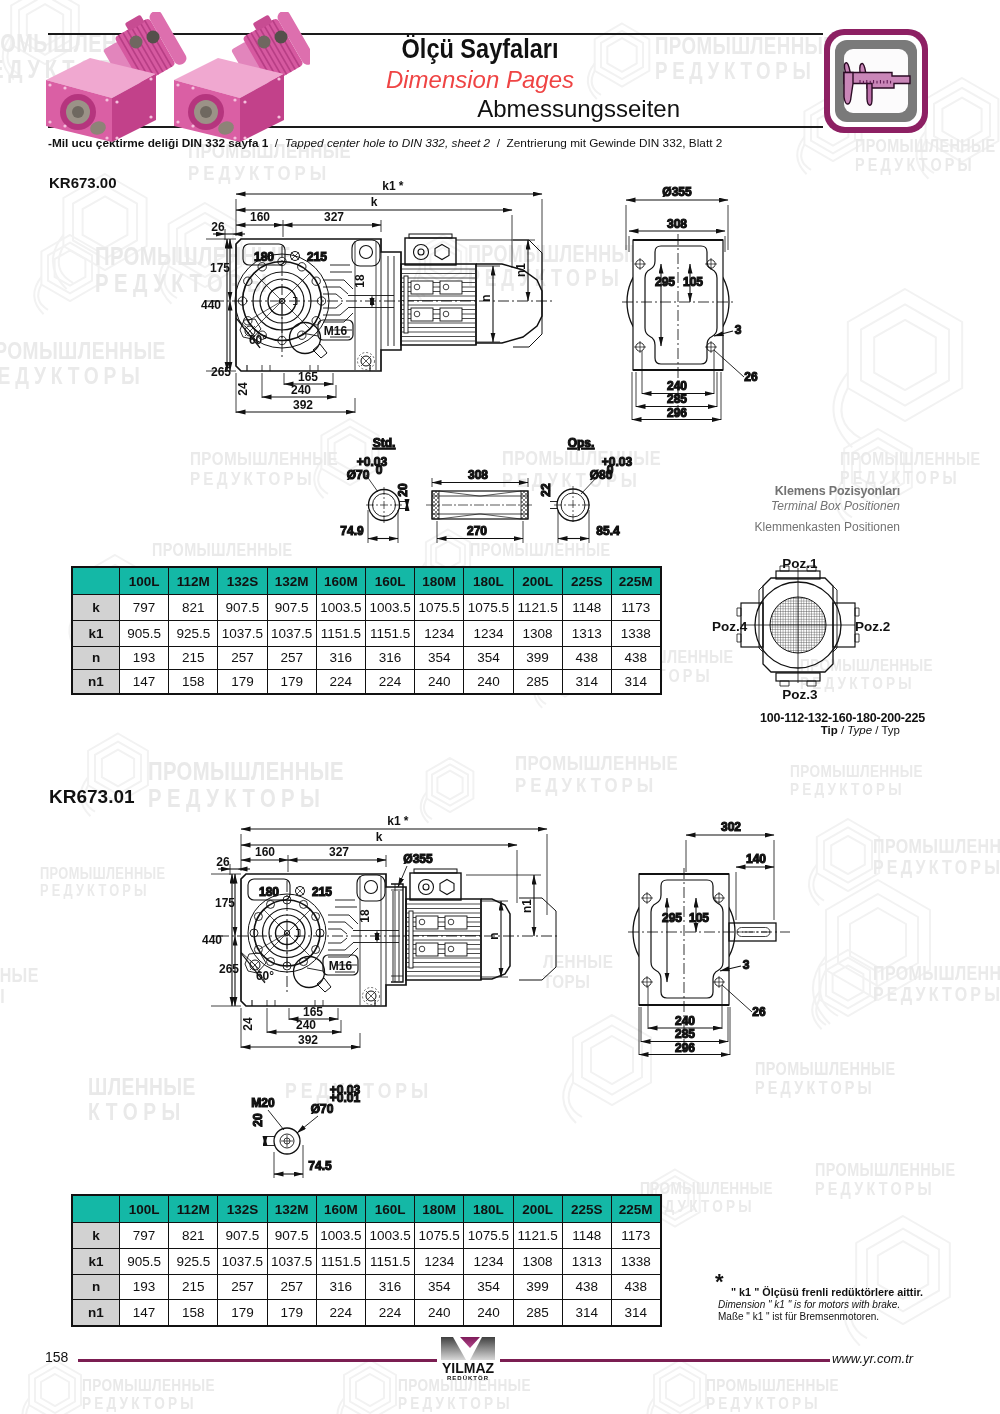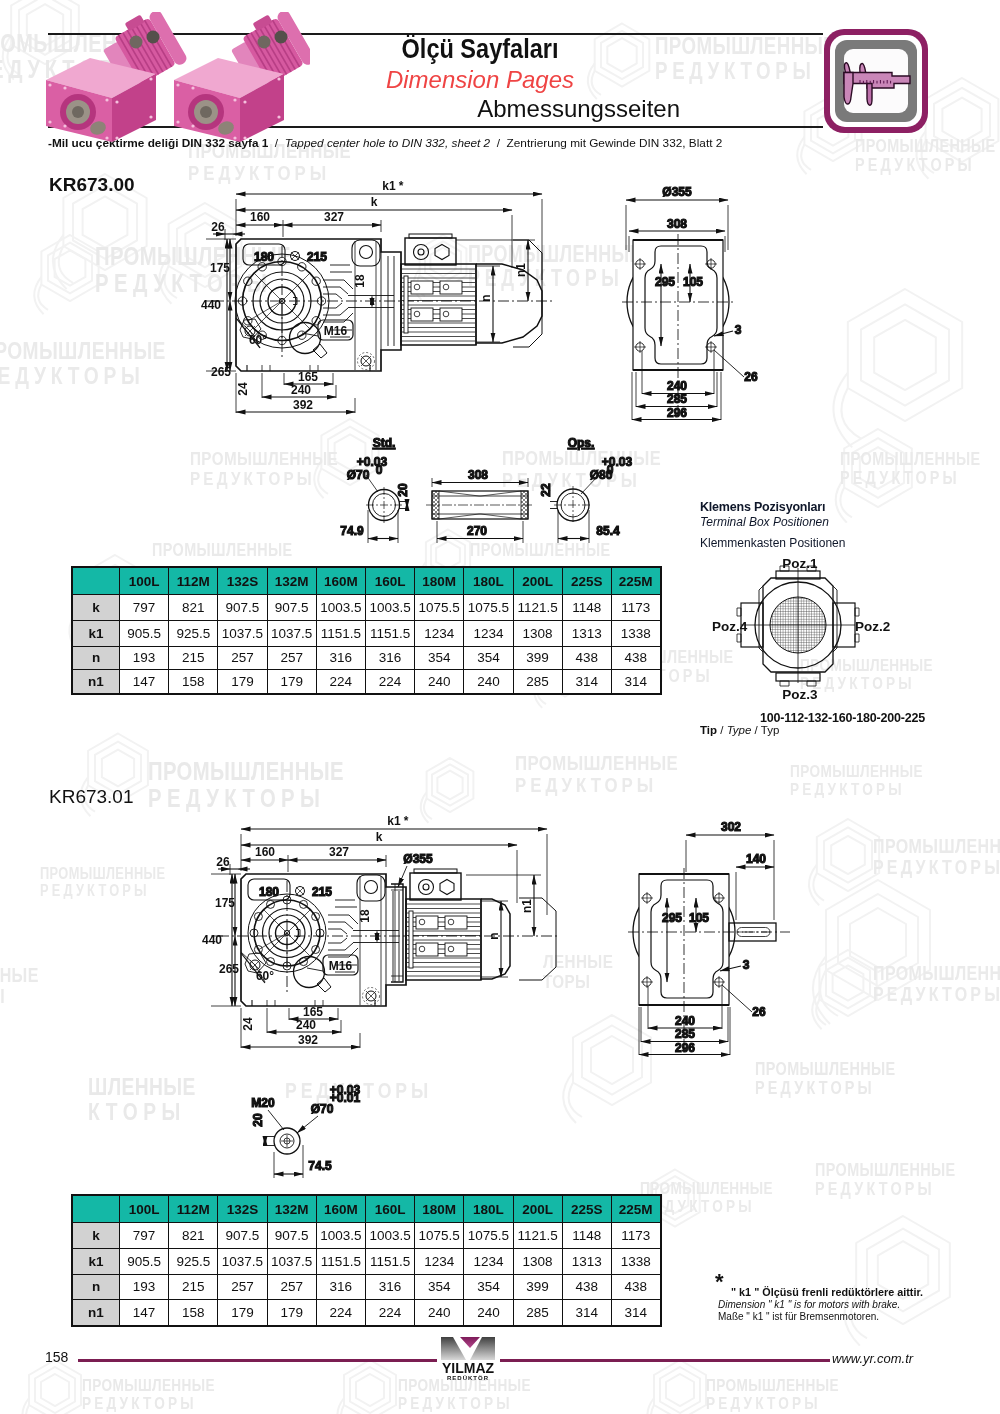--- a/index.html
+++ b/index.html
@@ -182,38 +182,38 @@
 <div class="abs" style="left:48px;top:126px;width:775px;height:2px;background:#1a1a1a"></div>
 
 <div class="abs" style="left:280px;top:33px;width:400px;text-align:center;font-size:28px;font-weight:bold;color:#111;transform:scale(0.84,1)">Ölçü Sayfaları</div>
 
 <div class="abs" style="left:280px;top:66px;width:400px;text-align:center;font-size:24px;font-style:italic;color:#ef4444">Dimension Pages</div>
 
 <div class="abs" style="left:280px;top:95px;width:400px;text-align:right;font-size:24px;color:#111">Abmessungsseiten</div>
 
 <div class="abs" style="left:48px;top:136px;font-size:11.8px;color:#111"><b>-Mil ucu çektirme deliği DIN 332 sayfa 1</b>&nbsp; /&nbsp; <i>Tapped center hole to DIN 332, sheet 2</i>&nbsp; /&nbsp; Zentrierung mit Gewinde DIN 332, Blatt 2</div>
 
-<div class="abs" style="left:49px;top:174px;font-size:19px;font-weight:bold;color:#111">KR673.00</div>
-
-<div class="abs" style="left:49px;top:786px;font-size:19px;font-weight:normal;color:#111">KR673.01</div>
-
-<div class="abs" style="left:700px;top:500px;width:200px;text-align:left;color:#0f172a">
+<div class="abs" style="left:49px;top:174px;font-size:15px;font-weight:bold;color:#111">KR673.00</div>
+
+<div class="abs" style="left:49px;top:786px;font-size:19px;font-weight:bold;color:#111">KR673.01</div>
+
+<div class="abs" style="left:700px;top:484px;width:200px;text-align:right;color:#737373">
 <div style="font-size:12.5px;font-weight:bold;letter-spacing:-0.2px">Klemens Pozisyonları</div>
 <div style="font-size:12px;font-style:italic;margin-top:1px">Terminal Box Positionen</div>
 <div style="font-size:12px;margin-top:7px">Klemmenkasten Positionen</div>
 </div>
 
 <div class="abs" style="left:750px;top:556px;width:100px;text-align:center;font-size:13.5px;font-weight:bold;color:#111">Poz.1</div>
 <div class="abs" style="left:855px;top:619px;font-size:13.5px;font-weight:bold;color:#111">Poz.2</div>
 <div class="abs" style="left:750px;top:687px;width:100px;text-align:center;font-size:13.5px;font-weight:bold;color:#111">Poz.3</div>
 <div class="abs" style="left:712px;top:619px;font-size:13.5px;font-weight:bold;color:#111">Poz.4</div>
 
 <div class="abs" style="left:675px;top:711px;width:250px;text-align:right;font-size:12.5px;font-weight:bold;color:#111;letter-spacing:-0.2px">100-112-132-160-180-200-225</div>
 
-<div class="abs" style="left:700px;top:724px;width:200px;text-align:left;font-size:11.5px;color:#111"><b>Tip</b> / <i>Type</i> / Typ</div>
+<div class="abs" style="left:700px;top:724px;width:200px;text-align:right;font-size:11.5px;color:#111"><b>Tip</b> / <i>Type</i> / Typ</div>
 
 <svg class="abs" style="left:0;top:0;z-index:2" width="1000" height="1414" viewBox="0 0 1000 1414">
 <defs>
 <marker id="ar" markerWidth="10" markerHeight="6" refX="9.5" refY="2.5" orient="auto-start-reverse" markerUnits="userSpaceOnUse">
         <path d="M0,0 L10,2.5 L0,5 z" fill="#111"></path>
       </marker>
 <pattern id="hatch" width="4" height="4" patternUnits="userSpaceOnUse">
         <path d="M0,0 L4,4 M4,0 L0,4" stroke="#333" stroke-width="0.6"></path>
       </pattern>
 <pattern id="grid" width="2.6" height="2.6" patternUnits="userSpaceOnUse">

